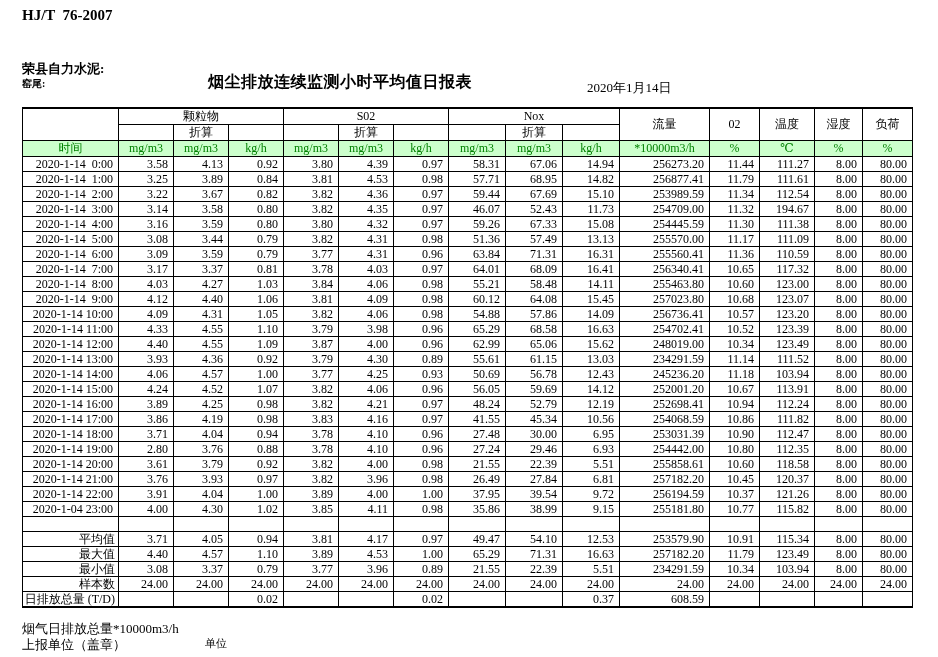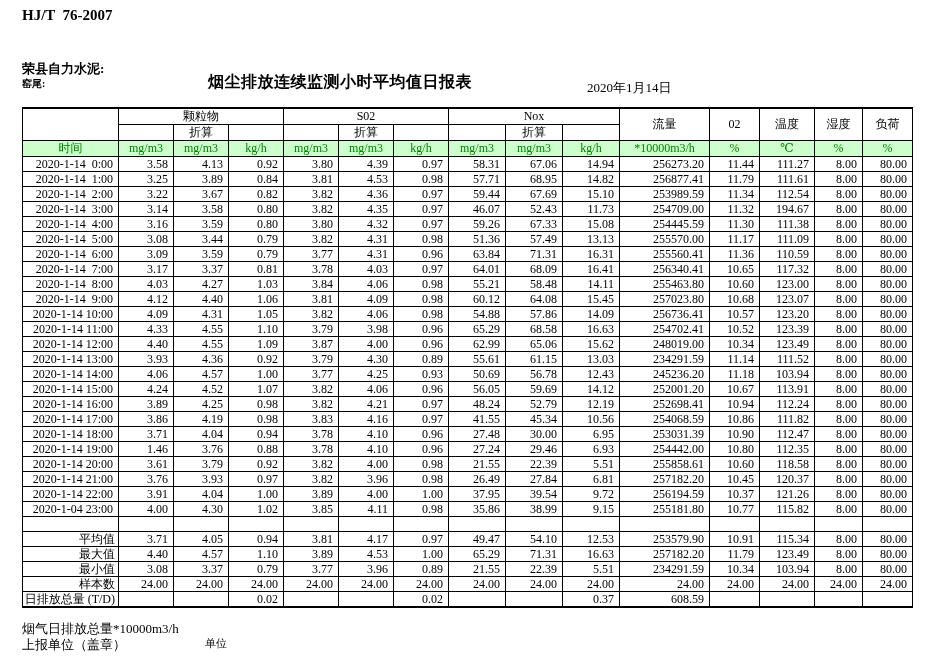--- a/index.html
+++ b/index.html
@@ -425,21 +425,21 @@
         <td>30.00</td>
         <td>6.95</td>
         <td>253031.39</td>
         <td class="ctr">10.90</td>
         <td>112.47</td>
         <td>8.00</td>
         <td>80.00</td>
       </tr>
       <tr>
         <td class="time">2020-1-14 19:00</td>
-        <td>1.46</td>
+        <td>2.80</td>
         <td>3.76</td>
         <td>0.88</td>
         <td>3.78</td>
         <td>4.10</td>
         <td>0.96</td>
         <td>27.24</td>
         <td>29.46</td>
         <td>6.93</td>
         <td>254442.00</td>
         <td class="ctr">10.80</td>

